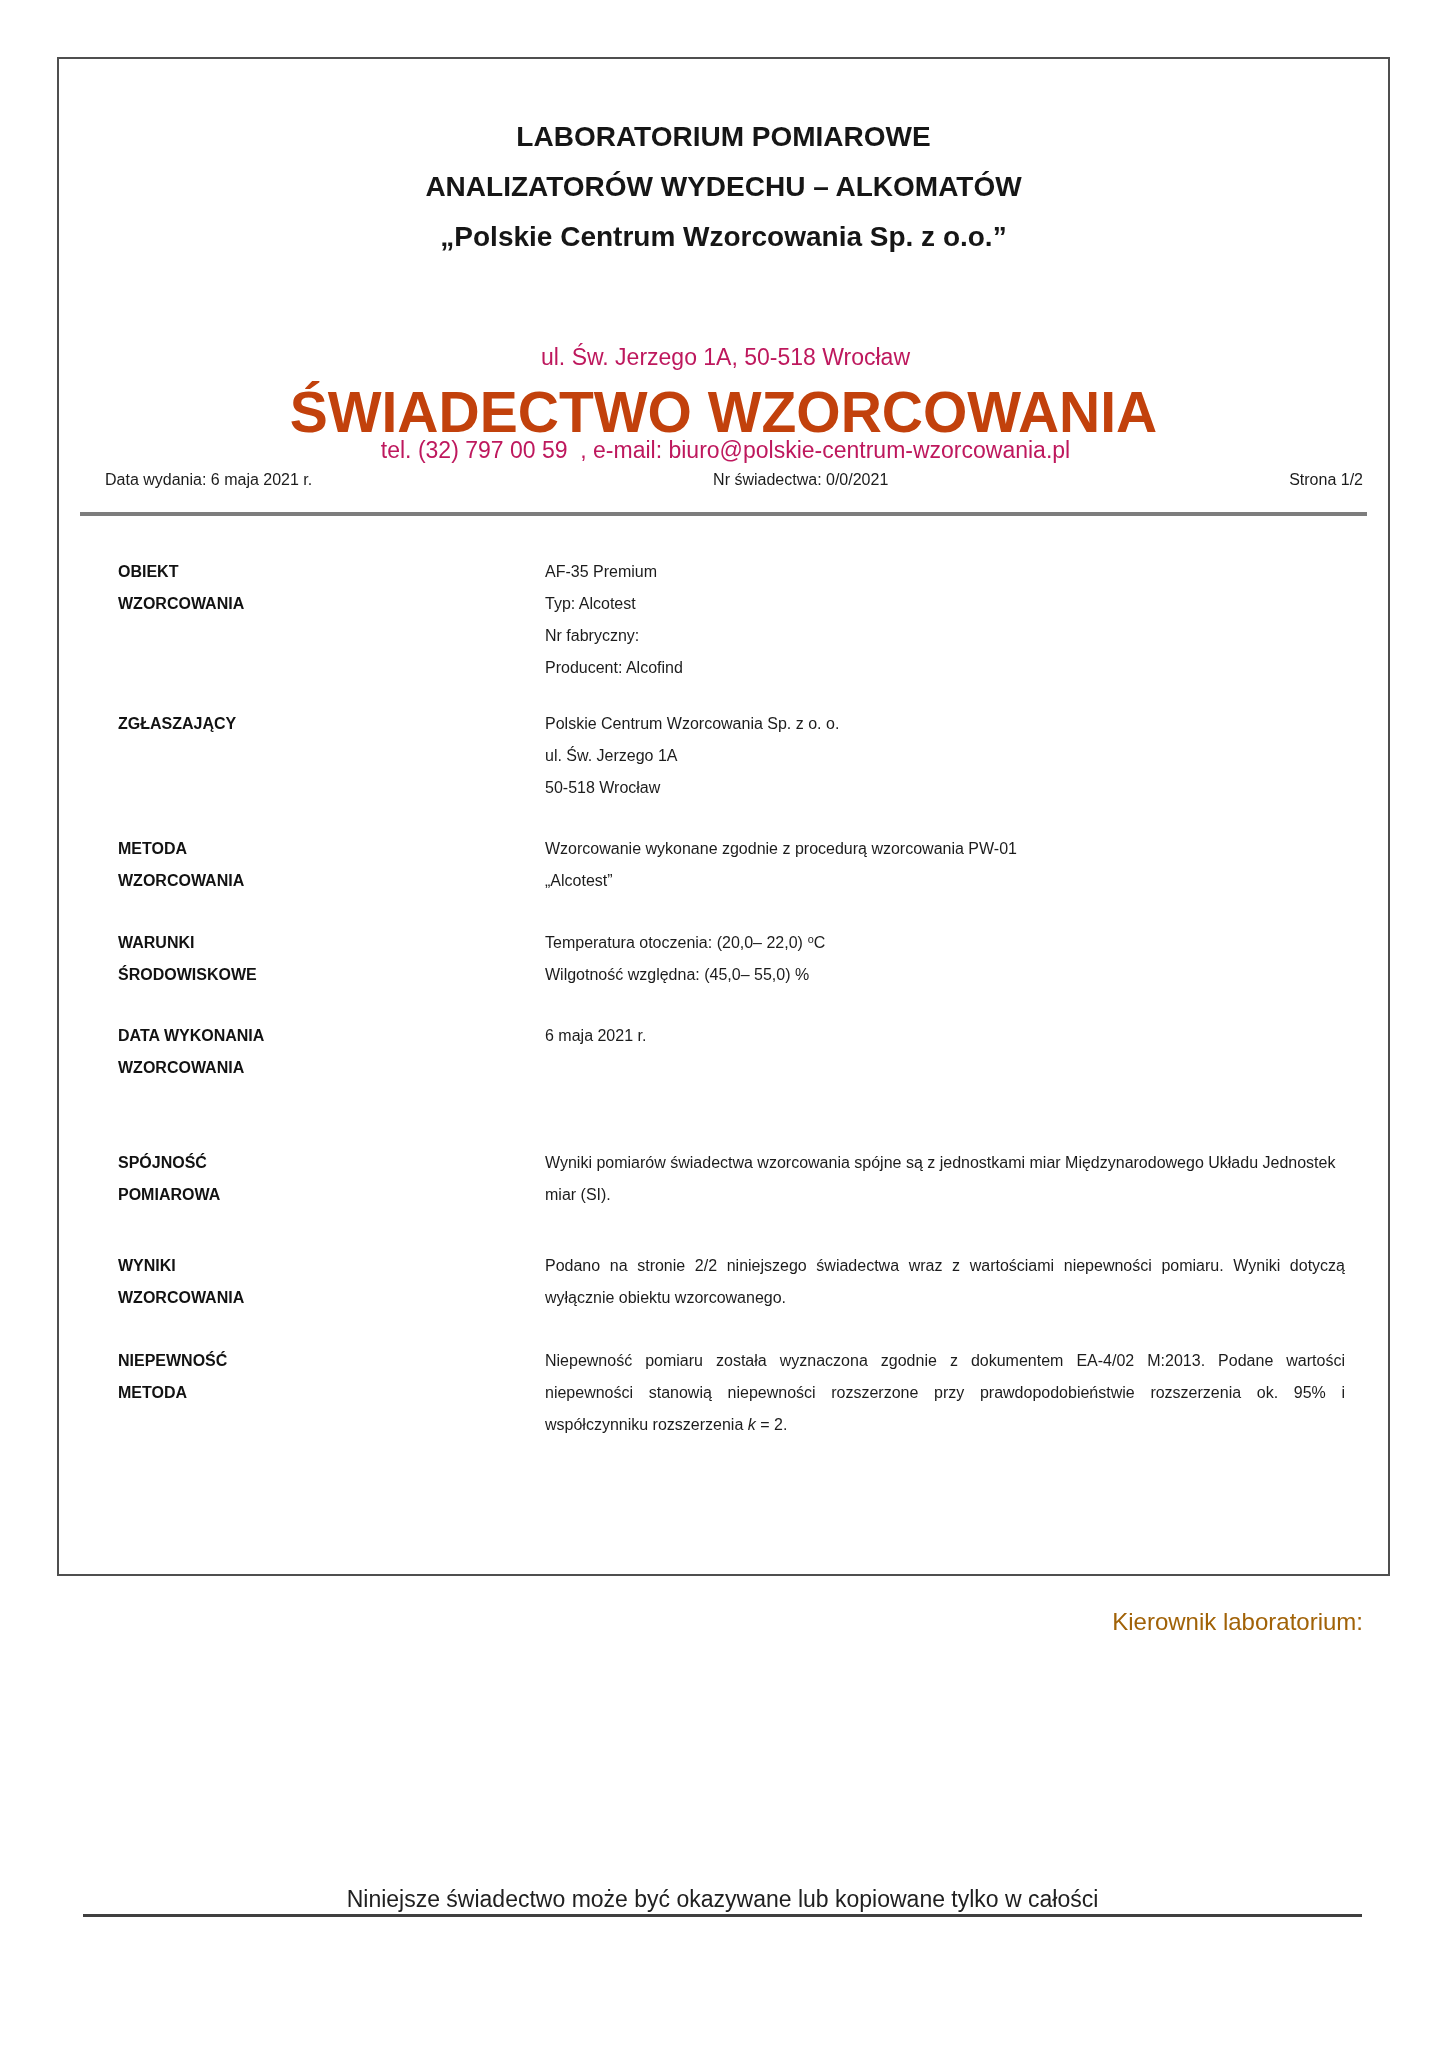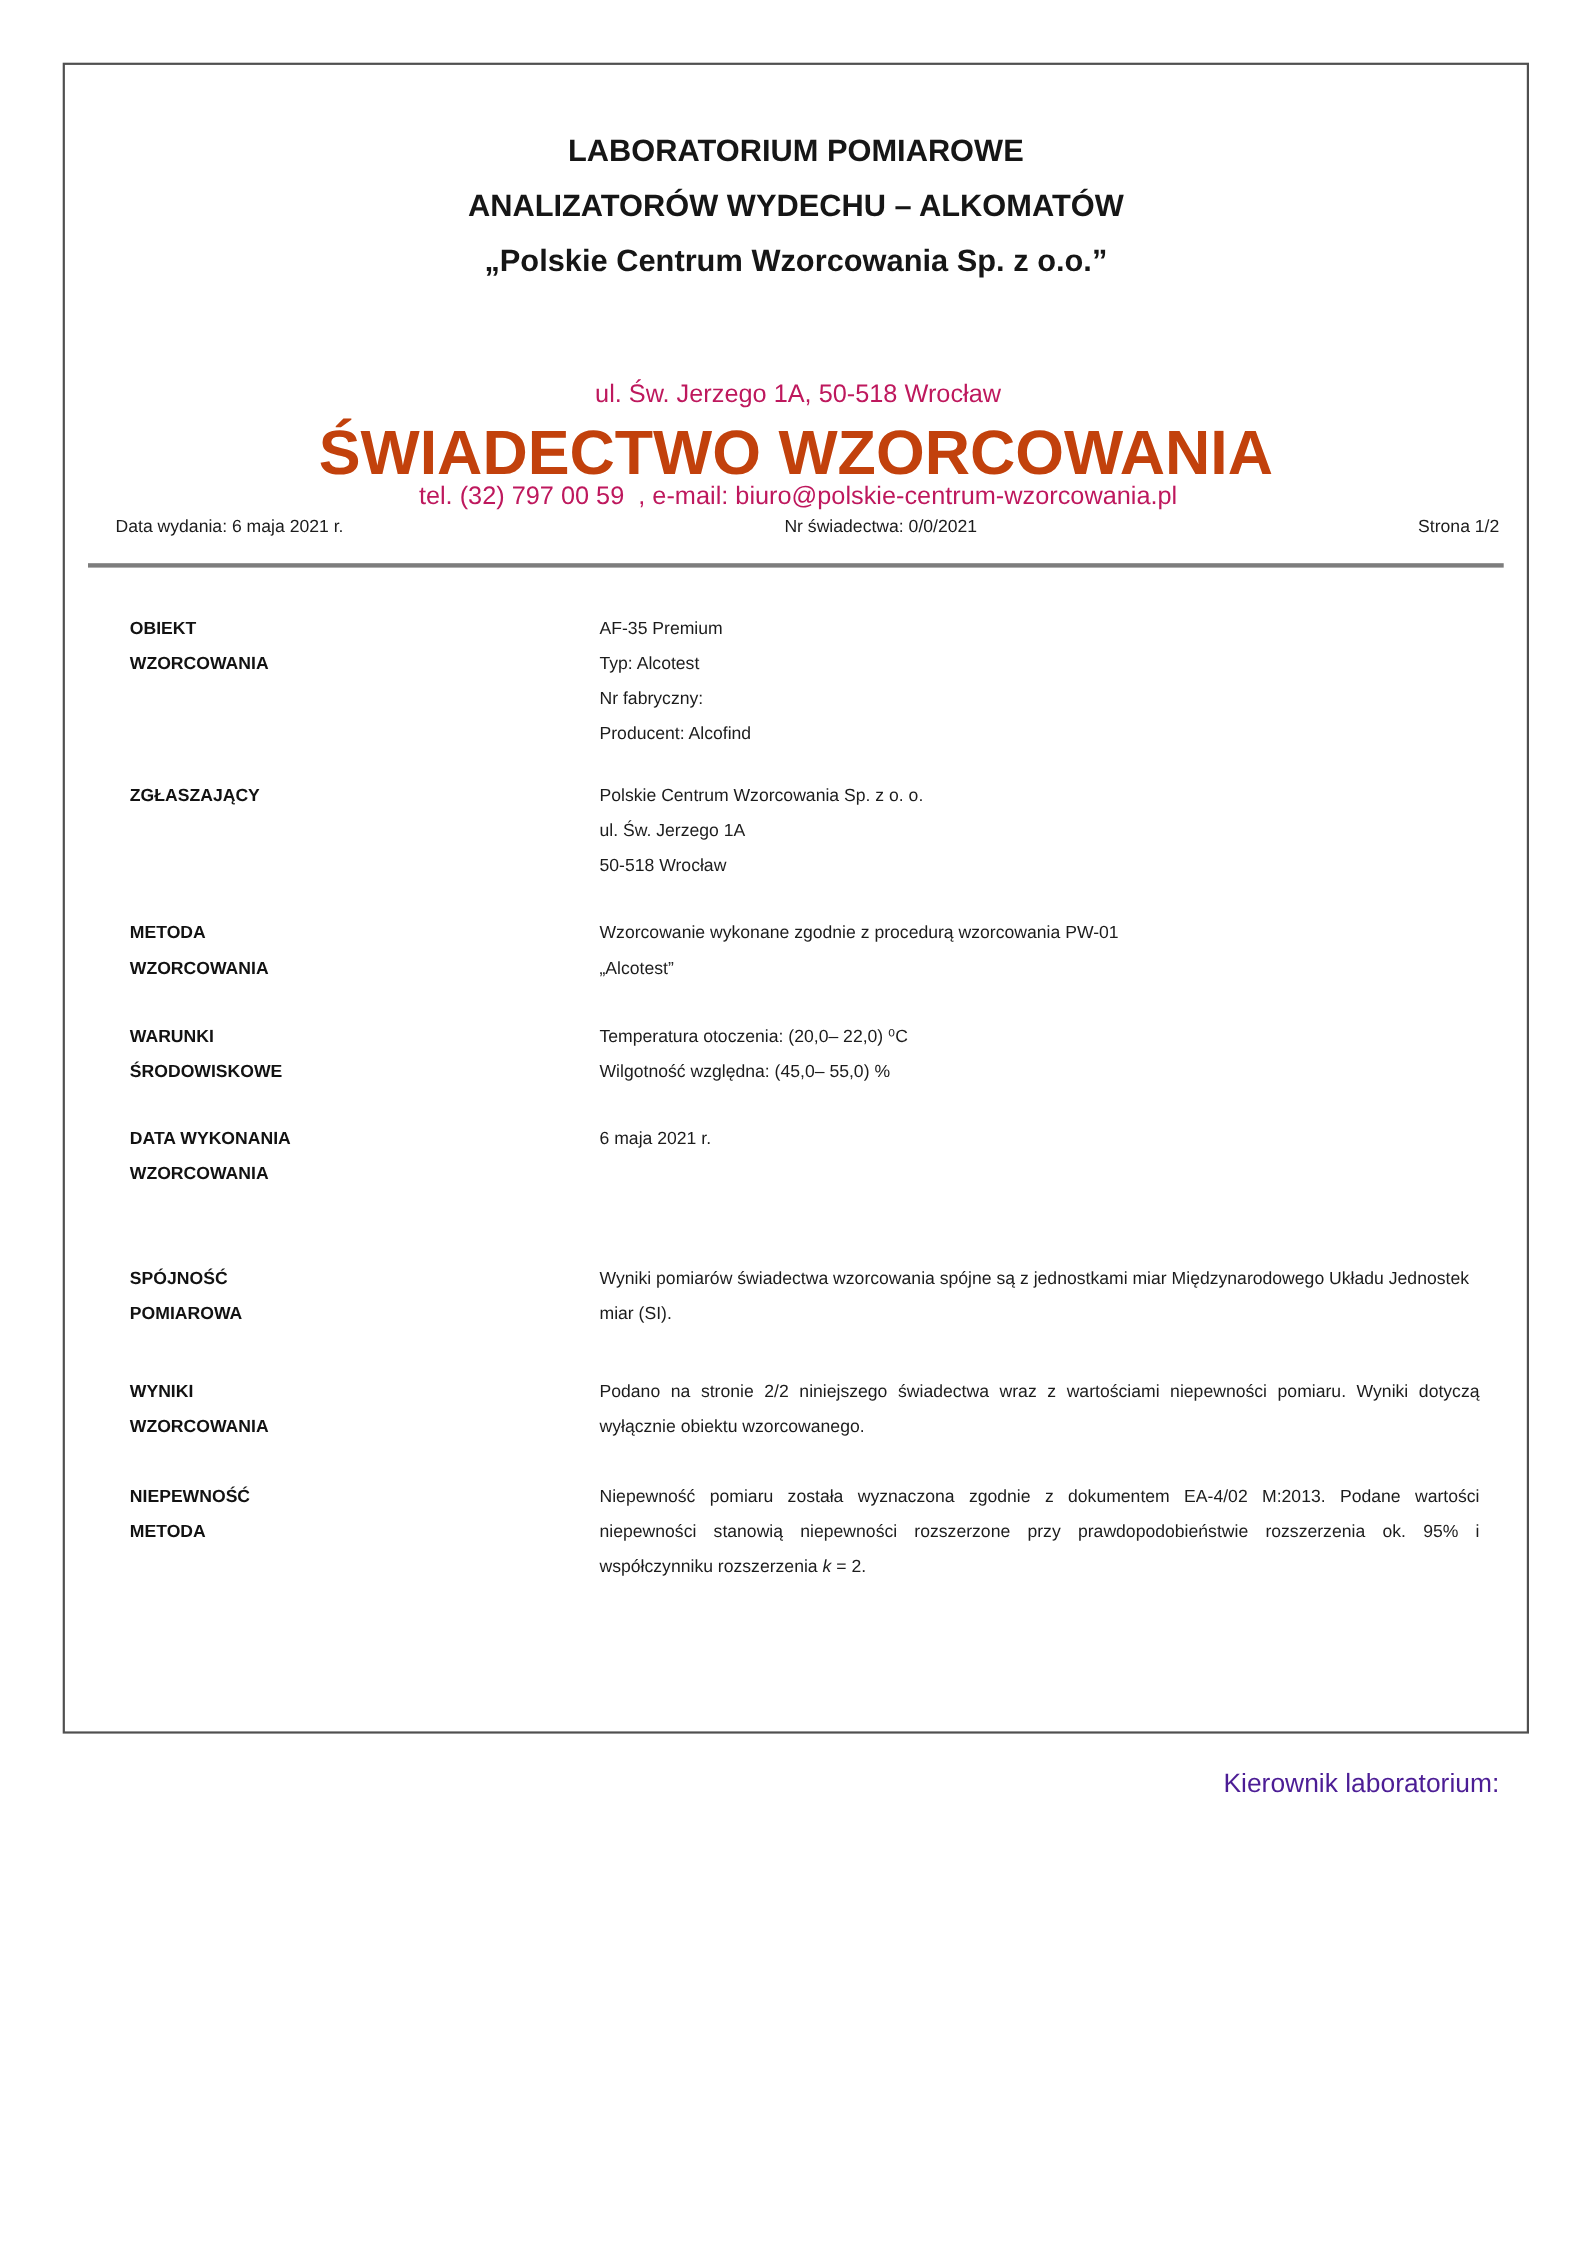--- a/index.html
+++ b/index.html
@@ -95,21 +95,21 @@
   .m-s5 { margin-top: 29px; }
   .m-s6 { margin-top: 63px; }
   .m-s7 { margin-top: 39px; }
   .m-s8 { margin-top: 31px; }
   .italic-k { font-style: italic; }
   .signature {
     position: absolute;
     top: 1549px; left: 0; right: 25px;
     text-align: right;
     font-size: 24px;
-    color: #4c1d95;
+    color: #a16207;
   }
   .footer {
     position: absolute;
     top: 1826px; left: 24px; right: 26px;
     text-align: center;
     font-size: 23px;
     line-height: 29px;
     color: #202020;
     border-bottom: 3px solid #3f3f3f;
   }
@@ -226,15 +226,16 @@
         </div>
         <div class="value justify">
           <span>Niepewność pomiaru została wyznaczona zgodnie z dokumentem EA-4/02 M:2013. Podane wartości niepewności stanowią niepewności rozszerzone przy prawdopodobieństwie rozszerzenia ok. 95% i współczynniku rozszerzenia </span><span class="italic-k">k</span><span> = 2.</span>
         </div>
       </div>
 
     </div>
 
     <div class="signature">Kierownik laboratorium:</div>
 
+    <div class="footer">Niniejsze świadectwo może być okazywane lub kopiowane tylko w całości</div>
 
   </div>
 </div>
 
 </body></html>

